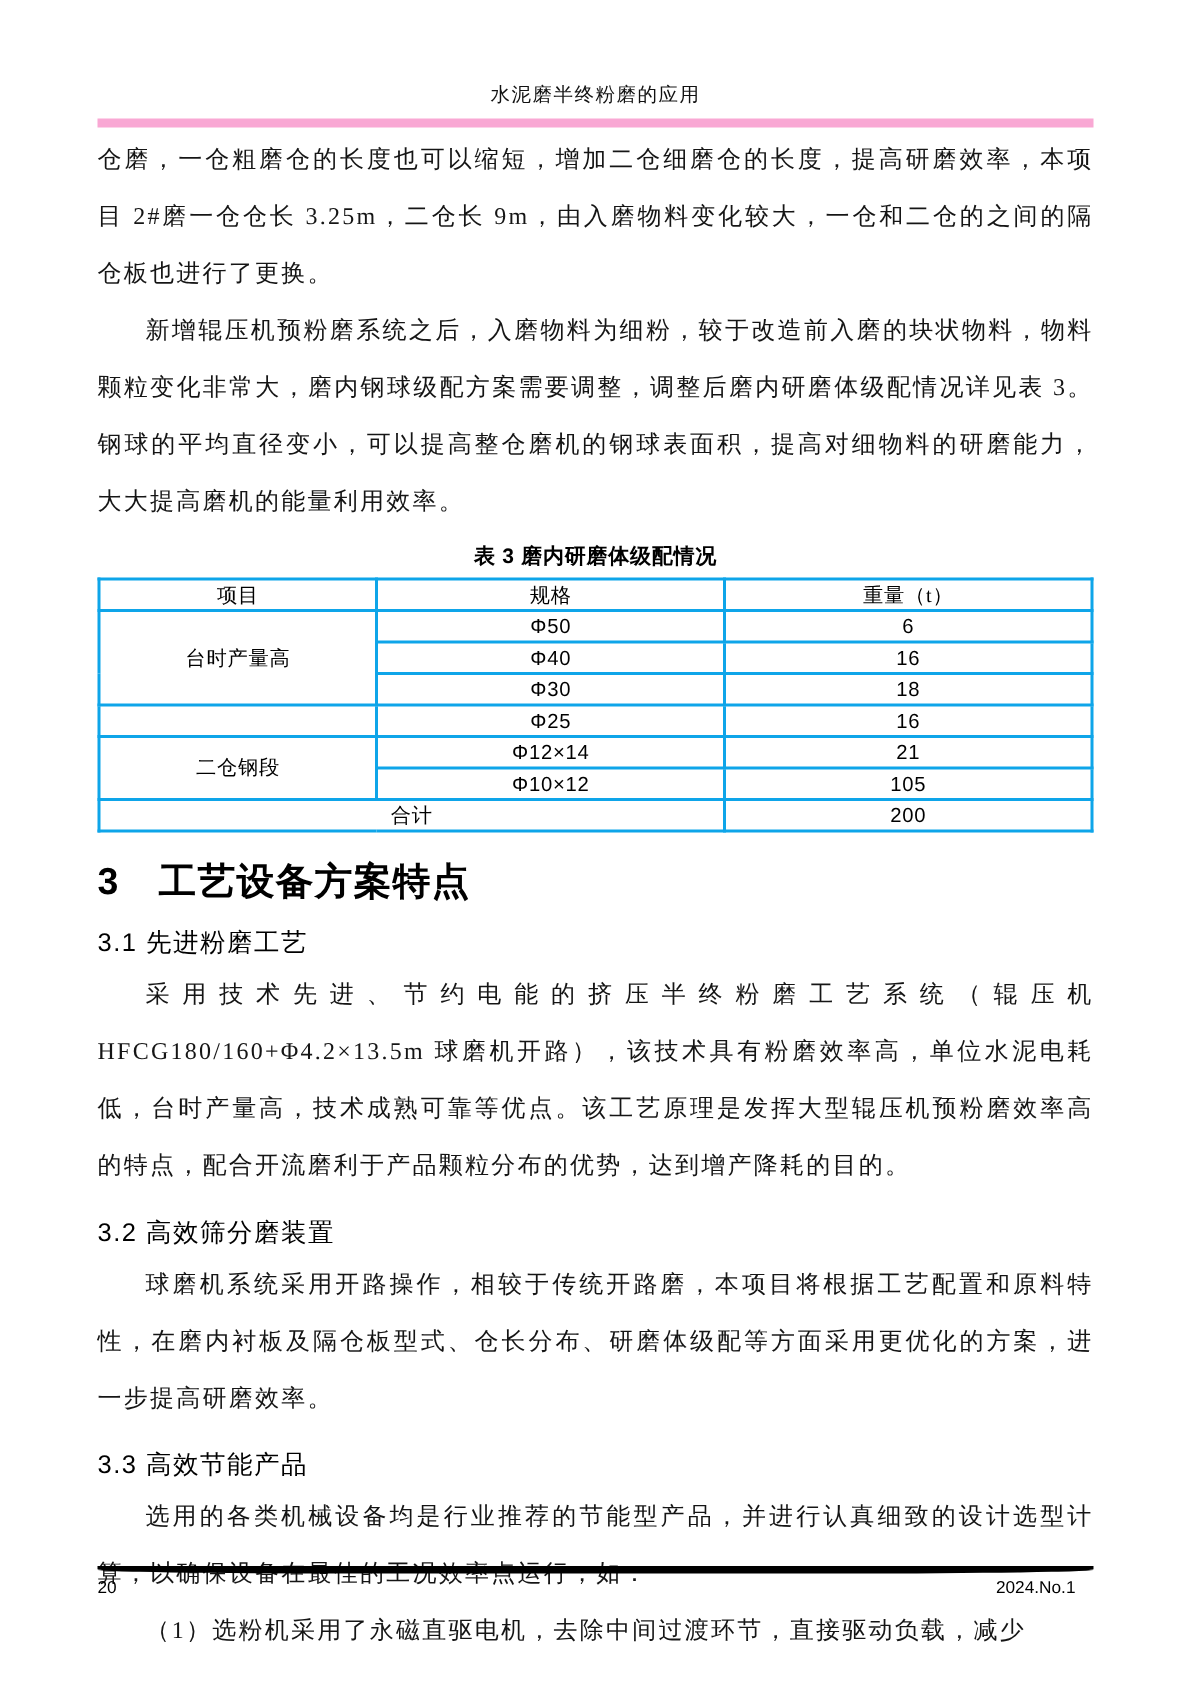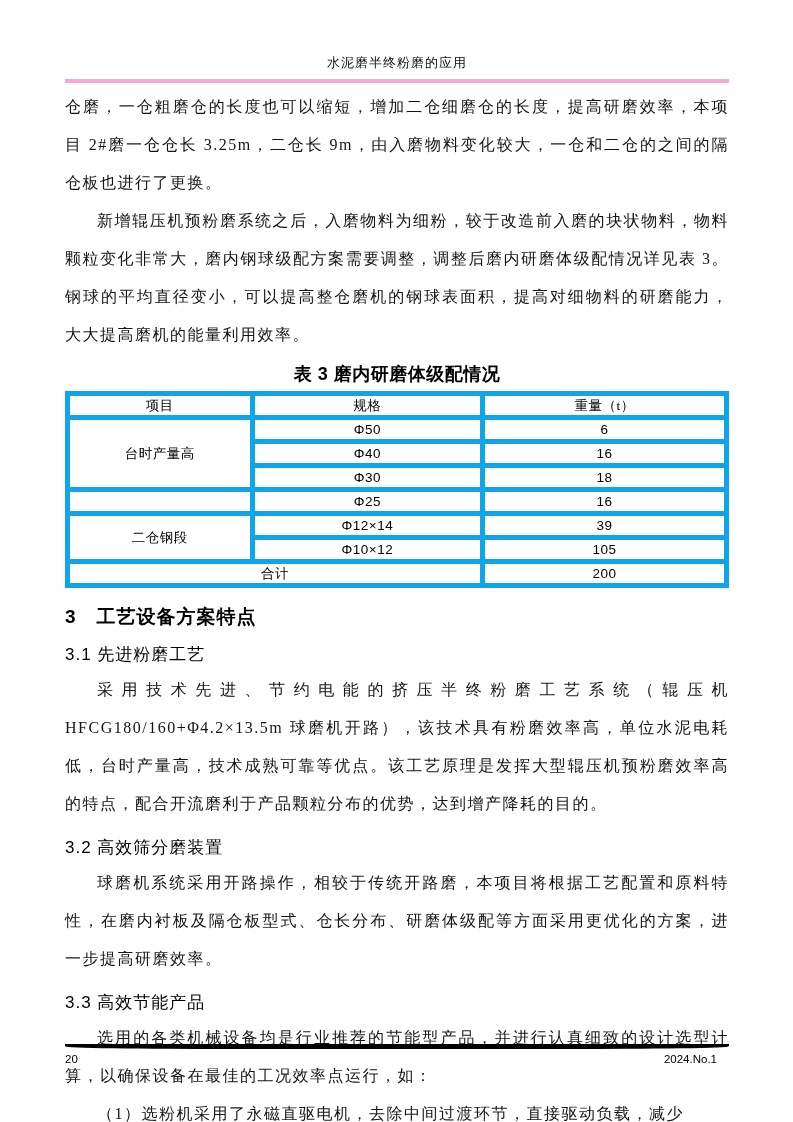--- a/index.html
+++ b/index.html
@@ -6,49 +6,49 @@
   .page {
     position:relative; width:793px; height:1122px; margin:0 auto;
     background:#ffffff; color:#111;
     font-family:"Liberation Serif","DejaVu Serif",serif;
     overflow:hidden;
   }
   
   .header {
     position:absolute; top:54px; left:65px; width:664px;
     text-align:center; font-size:13px; letter-spacing:1px;
-    padding-bottom:7px; border-bottom:4px solid #f9a8d4;
+    padding-bottom:7px; border-bottom:6px solid #f9a8d4;
   }
   
   .main { position:absolute; top:88px; left:65px; width:664px; }
   p.body-para {
     margin:0; font-size:16px; line-height:38px; letter-spacing:1.5px;
     text-align:justify; color:#151515;
   }
   .indent { text-indent:2em; }
   
   .table-block { margin:8px 0 2px; }
   .table-title {
-    text-align:center; font-weight:bold; font-size:18px;
+    text-align:center; font-weight:bold; font-size:14px;
     font-family:"Liberation Sans","DejaVu Sans",sans-serif;
     margin:2px 0 5px; letter-spacing:0.5px; color:#000;
   }
   table.grind {
     width:100%; border-collapse:collapse; table-layout:fixed;
     border:2px solid #111;
   }
   table.grind td {
-    border:5px solid #0ea5e9; text-align:center; vertical-align:middle;
+    border:2px solid #0ea5e9; text-align:center; vertical-align:middle;
     font-size:13.5px; height:19px; padding:0 2px; letter-spacing:0.5px;
     font-family:"Liberation Sans","DejaVu Sans",sans-serif; color:#000;
   }
   table.grind td.cjk { font-family:"Liberation Serif","DejaVu Serif",serif; font-size:13.5px; }
   
   h1.sec {
-    margin:16px 0 9px; font-size:19px; font-weight:bold; color:#000;
+    margin:16px 0 9px; font-size:25px; font-weight:bold; color:#000;
     font-family:"Liberation Sans","DejaVu Sans",sans-serif; letter-spacing:1px;
   }
   h2.sec {
     margin:13px 0 5px; font-size:17px; font-weight:normal; color:#000;
     font-family:"Liberation Sans","DejaVu Sans",sans-serif; letter-spacing:1px;
   }
   
   .footer { position:absolute; left:65px; width:664px; top:1044px; }
   .footer-bar { position:relative; height:5px; background:#000; border-radius:50% / 100%; }
   .footer-bar::after {
@@ -101,21 +101,21 @@
             <td>18</td>
           </tr>
           <tr>
             <td class="cjk"></td>
             <td>Φ25</td>
             <td>16</td>
           </tr>
           <tr>
             <td class="cjk" rowspan="2">二仓钢段</td>
             <td>Φ12×14</td>
-            <td>39</td>
+            <td>21</td>
           </tr>
           <tr>
             <td>Φ10×12</td>
             <td>105</td>
           </tr>
           <tr>
             <td class="cjk" colspan="2">合计</td>
             <td>200</td>
           </tr>
         </tbody>

